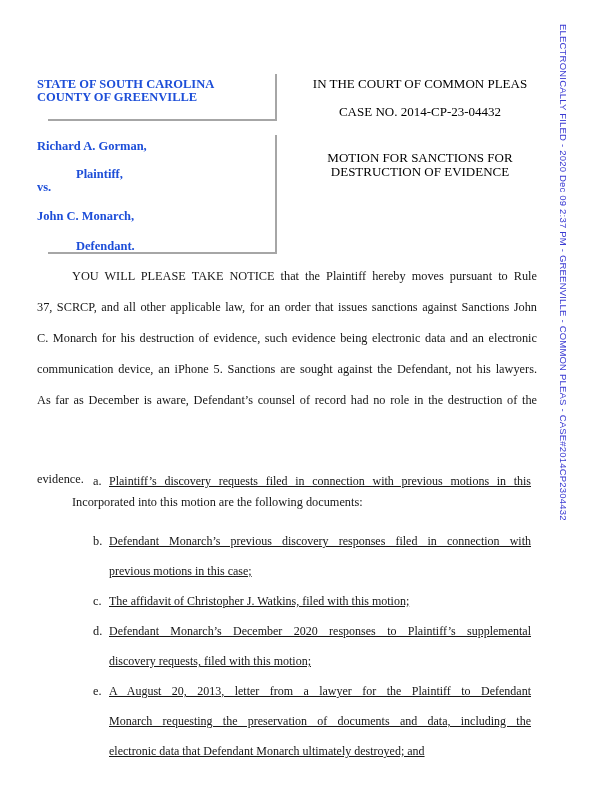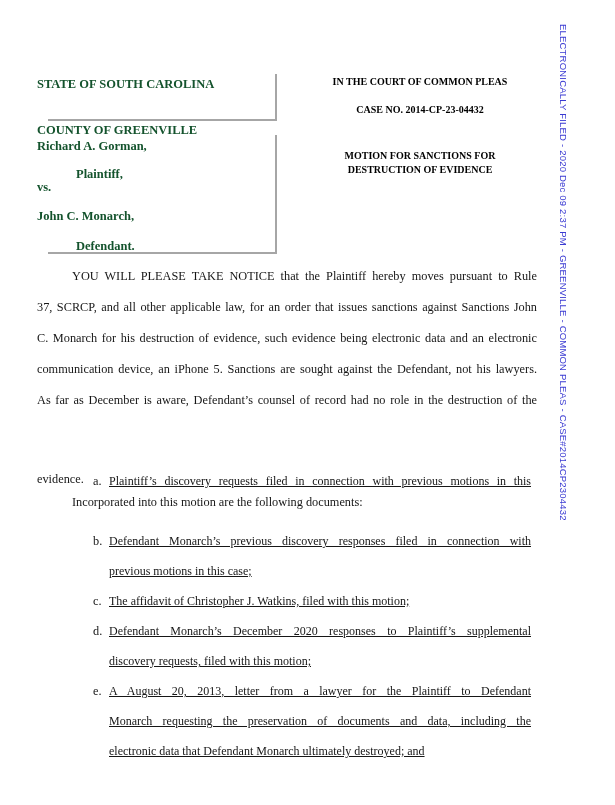--- a/index.html
+++ b/index.html
@@ -22,31 +22,31 @@
     letter-spacing:.2px;
     color:#3a3ad2;
     white-space:nowrap;
   }
   
   .cap{
     position:absolute;
     font-weight:bold;
     font-size:12.5px;
     white-space:nowrap;
-    color:#14532d;
+    color:#1d4ed8;
     text-align:right;
   }
   .cap-border{position:absolute;background:#a6a6a6;}
   
   .rcol{
     position:absolute;
     left:300px;width:240px;
     text-align:center;
-    font-weight:bold;
-    font-size:10px;
+    font-weight:normal;
+    font-size:13px;
     white-space:nowrap;
     color:#000;
   }
   
   .bl{
     position:absolute;
     left:37px;width:500px;
     height:31px;line-height:31px;
     font-size:12.3px;
     text-align:justify;
@@ -76,21 +76,21 @@
   .ll.lastline{text-align:left;text-align-last:left;}
 </style>
 </head>
 <body>
 
 <div class="page">
 
   <div class="stamp">ELECTRONICALLY FILED - 2020 Dec 09 2:37 PM - GREENVILLE - COMMON PLEAS - CASE#2014CP2304432</div>
 
   <div class="cap" style="left:37px;top:77px">STATE OF SOUTH CAROLINA</div>
-  <div class="cap" style="left:37px;top:123px">COUNTY OF GREENVILLE</div>
+  <div class="cap" style="left:37px;top:90px">COUNTY OF GREENVILLE</div>
 
   <div class="cap-border" style="left:275px;top:74px;width:2px;height:47px"></div>
   <div class="cap-border" style="left:48px;top:119px;width:229px;height:2px"></div>
 
   <div class="cap" style="left:37px;top:139px">Richard A. Gorman,</div>
   <div class="cap" style="left:76px;top:167px">Plaintiff,</div>
   <div class="cap" style="left:37px;top:180px">vs.</div>
   <div class="cap" style="left:37px;top:209px">John C. Monarch,</div>
   <div class="cap" style="left:76px;top:239px">Defendant.</div>
 

